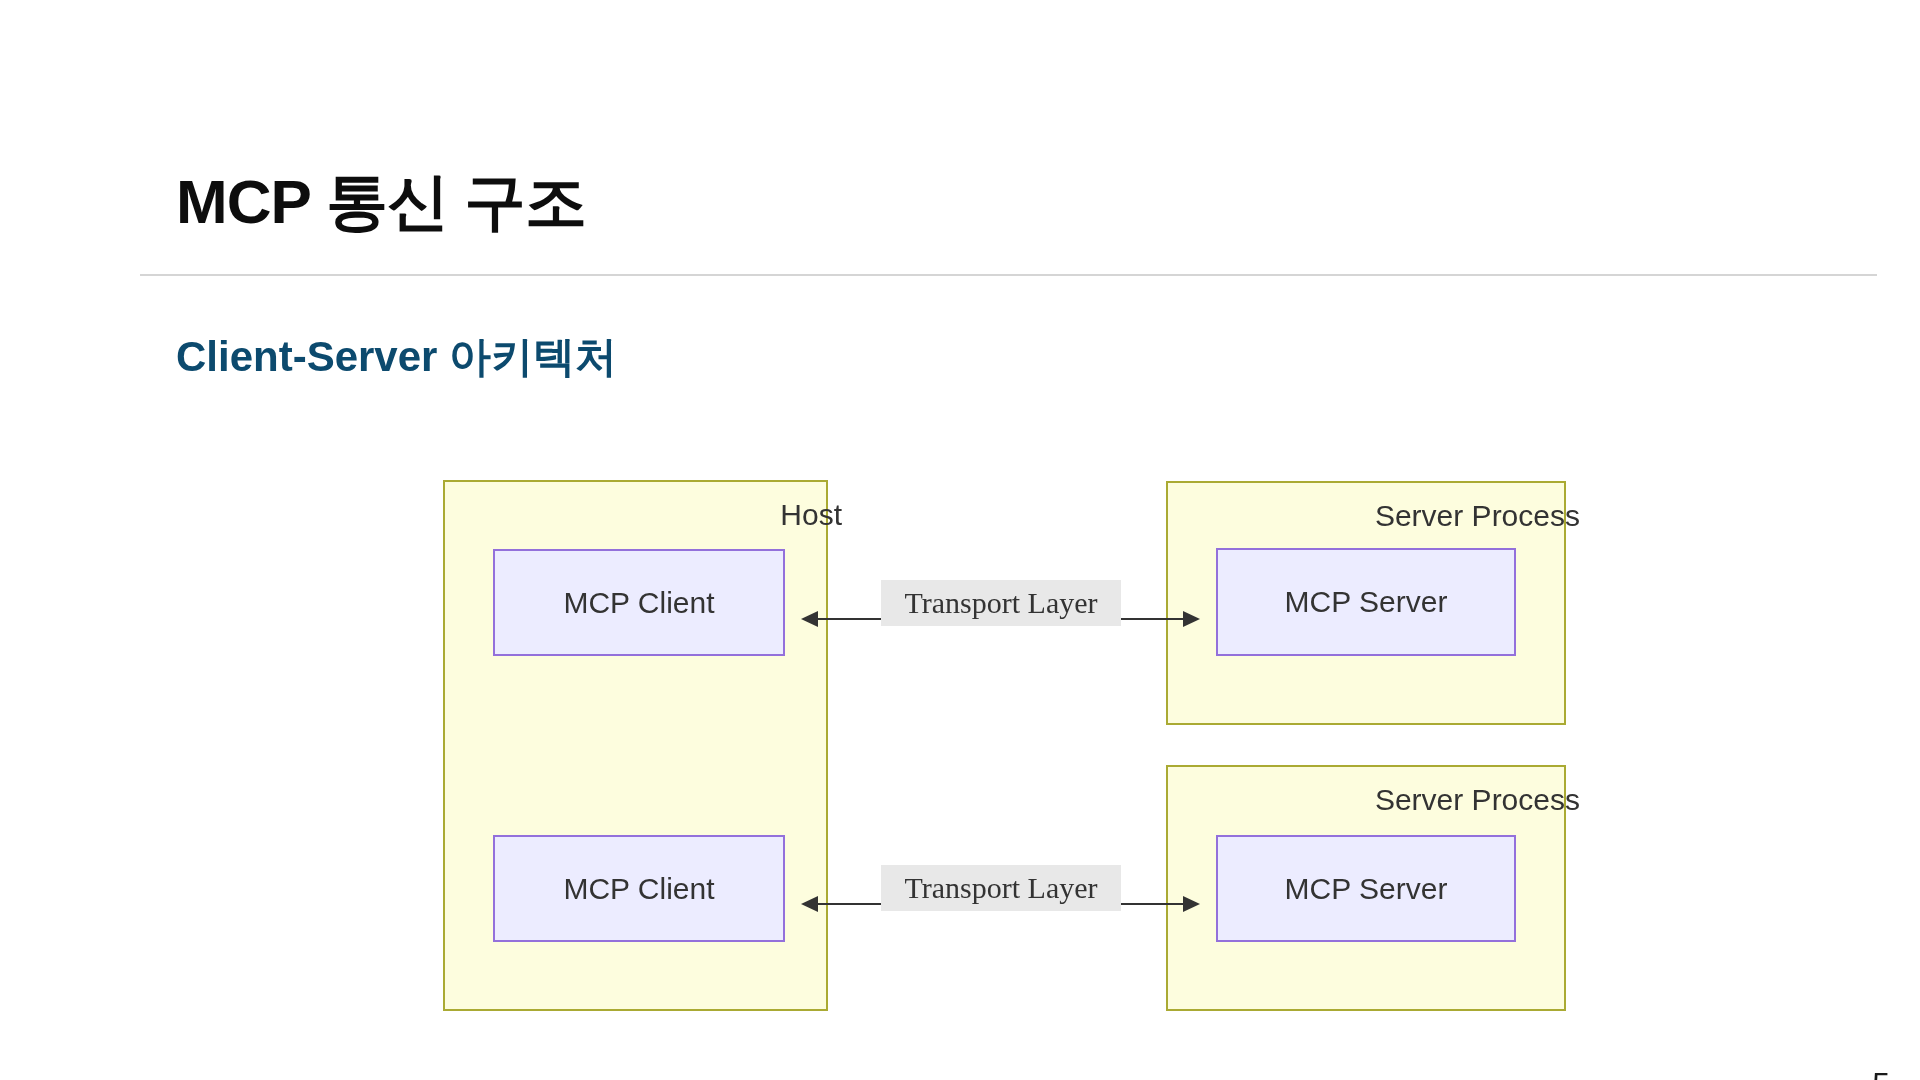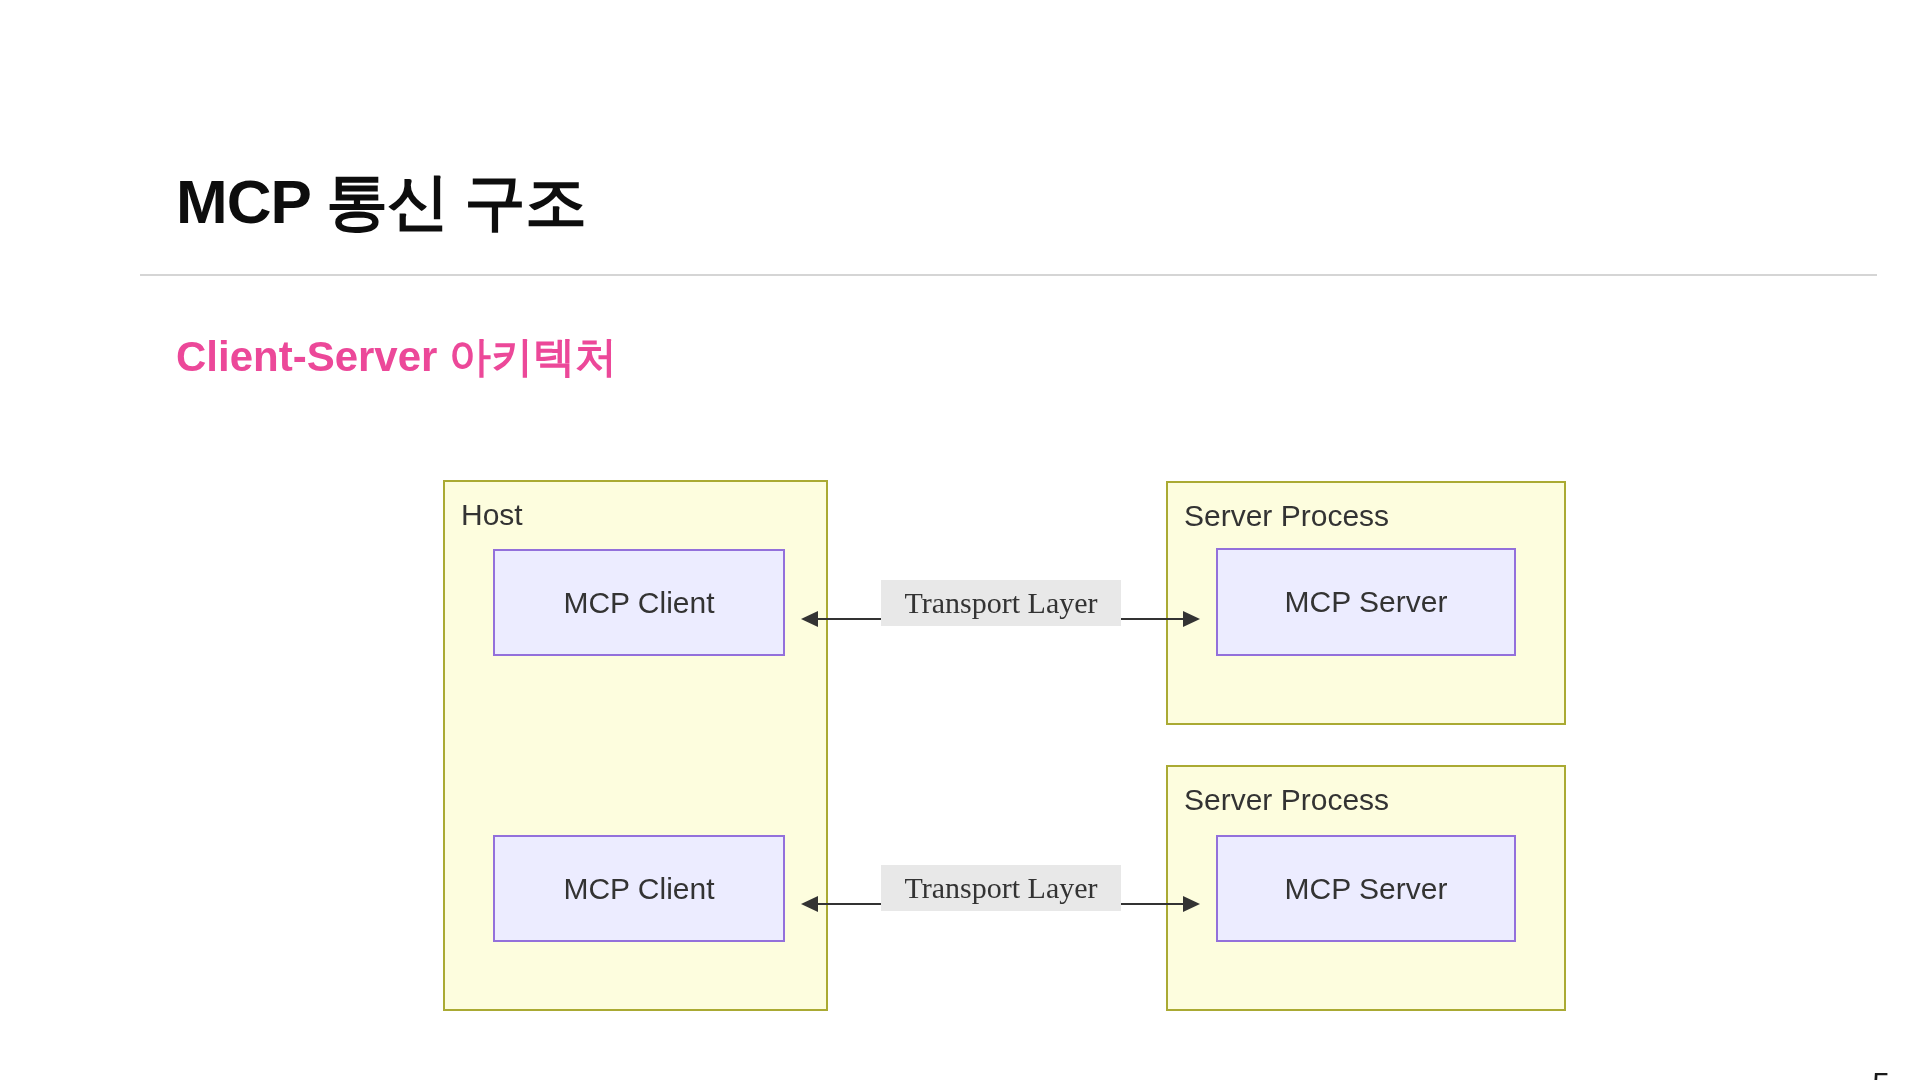--- a/index.html
+++ b/index.html
@@ -27,34 +27,34 @@
     left: 92px; top: 226px;
     width: 1737px; height: 2px;
     background: #d5d5d5;
   }
 
   .slide-subtitle {
     position: absolute;
     left: 128px; top: 281px;
     font-size: 42px;
     font-weight: 700;
-    color: #ec4899;
+    color: #0c4a6e;
     white-space: nowrap;
   }
 
   
   .container-box {
     position: absolute;
     background: var(--container-fill, #fdfdde);
     border: 2px solid var(--container-border, #aaaa33);
   }
   .container-label {
     width: 100%;
     padding-top: 0;
-    text-align: left;
+    text-align: right;
     font-size: 30px;
     color: var(--diagram-text, #333333);
   }
 
   .node {
     position: absolute;
     background: var(--node-fill, #ececff);
     border: 2px solid var(--node-border, #9370db);
     display: flex;
     align-items: center;

